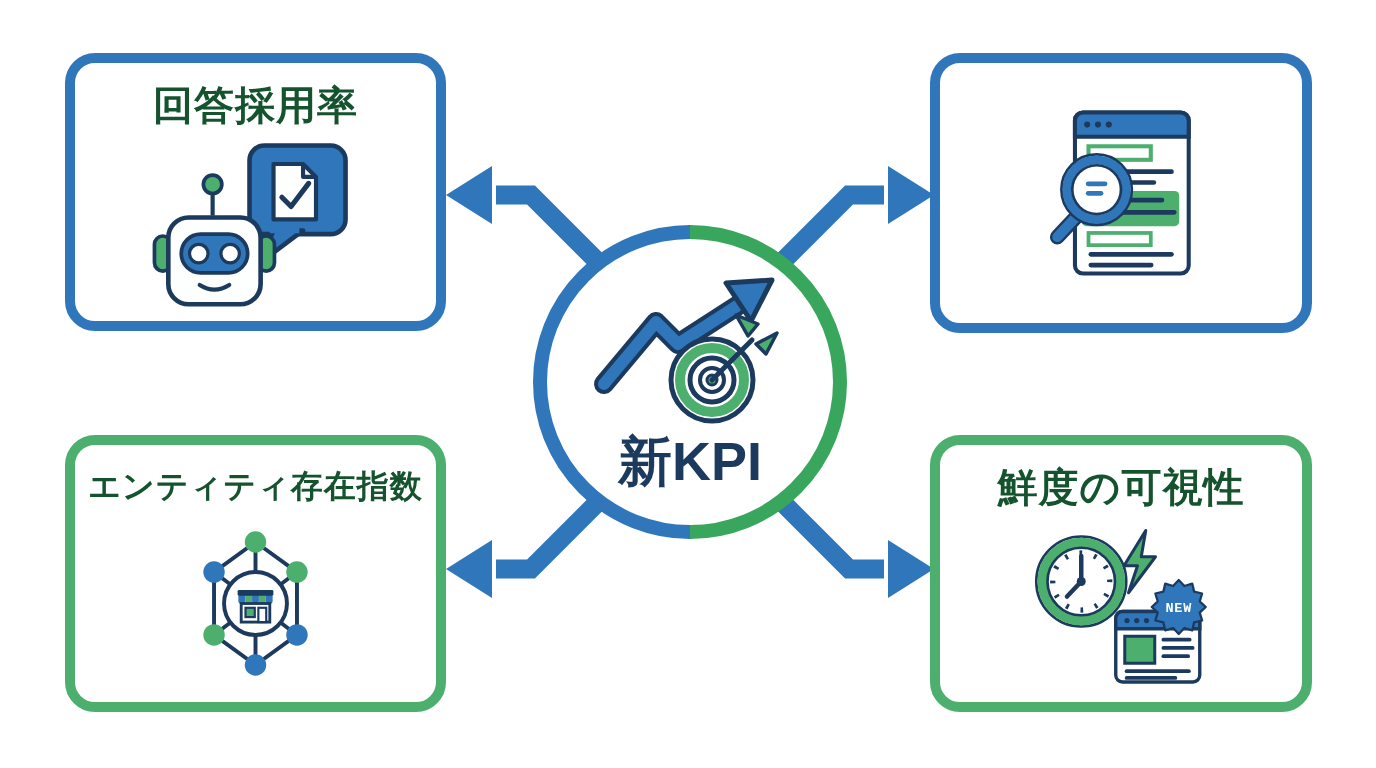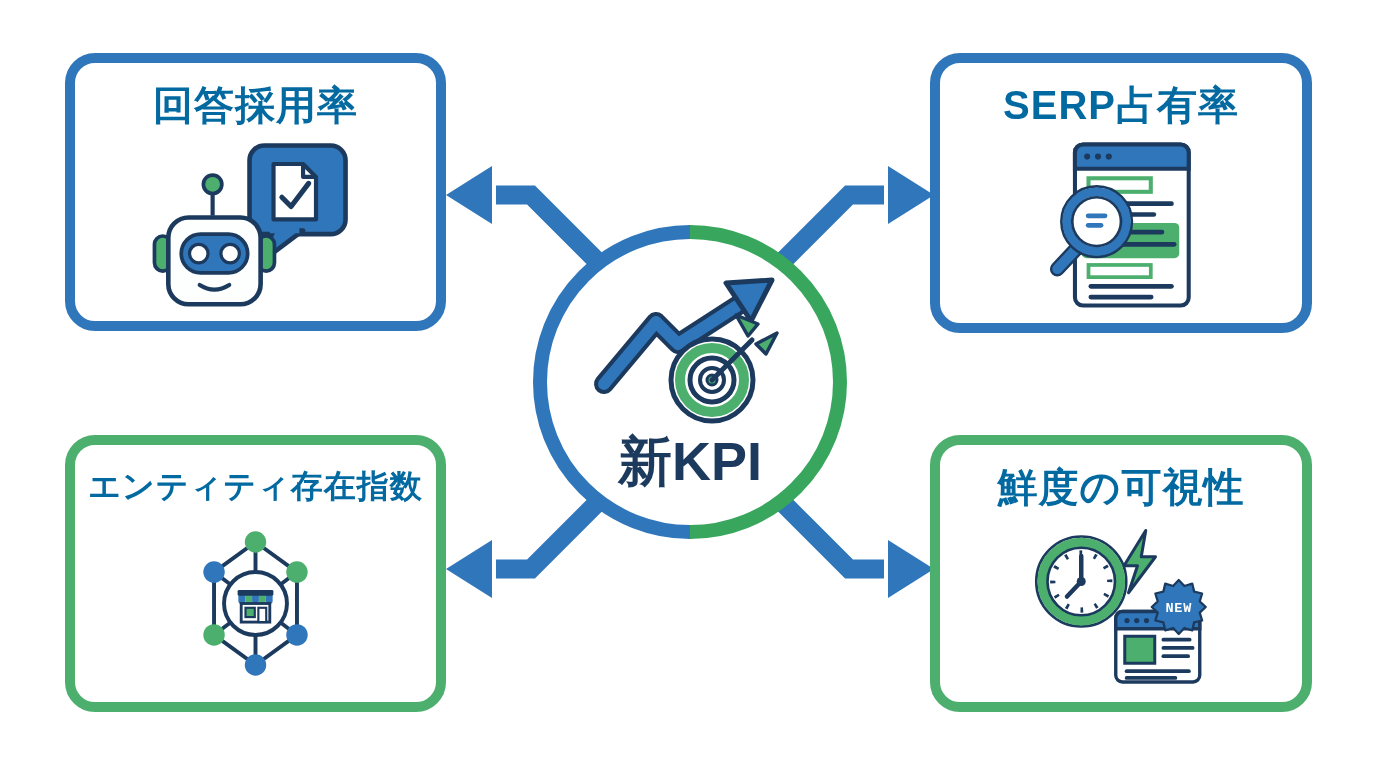--- a/index.html
+++ b/index.html
@@ -12,21 +12,21 @@
     position:absolute;box-sizing:border-box;background:#ffffff;
     border:10px solid #2f76bb;border-radius:30px;
     display:flex;flex-direction:column;align-items:center;z-index:1;
   }
   .kpi-box.green{border-color:#4caf6e;}
   .kpi-box.tl{left:65px;top:53px;width:381px;height:278px;}
   .kpi-box.tr{left:930px;top:53px;width:382px;height:280px;}
   .kpi-box.bl{left:65px;top:435px;width:381px;height:277px;}
   .kpi-box.br{left:930px;top:435px;width:382px;height:277px;}
   .kpi-title{
-    margin-top:20px;font-weight:700;color:#0369a1;font-size:40px;
+    margin-top:20px;font-weight:700;color:#14532d;font-size:40px;
     letter-spacing:1px;white-space:nowrap;line-height:1.1;
   }
   .kpi-box.bl .kpi-title{font-size:32px;margin-top:24px;}
   .icon-wrap{flex:1;display:flex;align-items:center;justify-content:center;width:100%;font-family:Liberation Mono, monospace;}
 </style>
 </head>
 <body>
 
 <div class="canvas">
 
@@ -95,21 +95,20 @@
           <rect x="34" y="102" width="72" height="42" rx="21" fill="#2f76bb" stroke="#1c3a5e" stroke-width="4"></rect>
           <circle cx="53" cy="123" r="10" fill="#ffffff" stroke="#1c3a5e" stroke-width="3.5"></circle>
           <circle cx="87" cy="123" r="10" fill="#ffffff" stroke="#1c3a5e" stroke-width="3.5"></circle>
           <path d="M54,157 Q70,167 86,157" fill="none" stroke="#1c3a5e" stroke-width="4.5" stroke-linecap="round"></path>
         </g>
       </svg>
     </div>
   </div>
 
   <div class="kpi-box tr">
-    <div class="kpi-title">SERP占有率</div>
     <div class="icon-wrap">
       <svg width="190" height="172" viewBox="0 0 220 254">
         <g>
           <rect x="42" y="8" width="168" height="238" rx="12" fill="#ffffff" stroke="#1c3a5e" stroke-width="6"></rect>
           <path d="M42,44 v-24 a12,12 0 0 1 12,-12 h144 a12,12 0 0 1 12,12 v24 z" fill="#2f76bb" stroke="#1c3a5e" stroke-width="6"></path>
           <circle cx="60" cy="26" r="4.5" fill="#1c3a5e"></circle>
           <circle cx="76" cy="26" r="4.5" fill="#1c3a5e"></circle>
           <circle cx="92" cy="26" r="4.5" fill="#1c3a5e"></circle>
           <rect x="62" y="58" width="92" height="20" fill="#ffffff" stroke="#4caf6e" stroke-width="6"></rect>
           <rect x="62" y="92" width="126" height="7" rx="3.5" fill="#1c3a5e"></rect>

